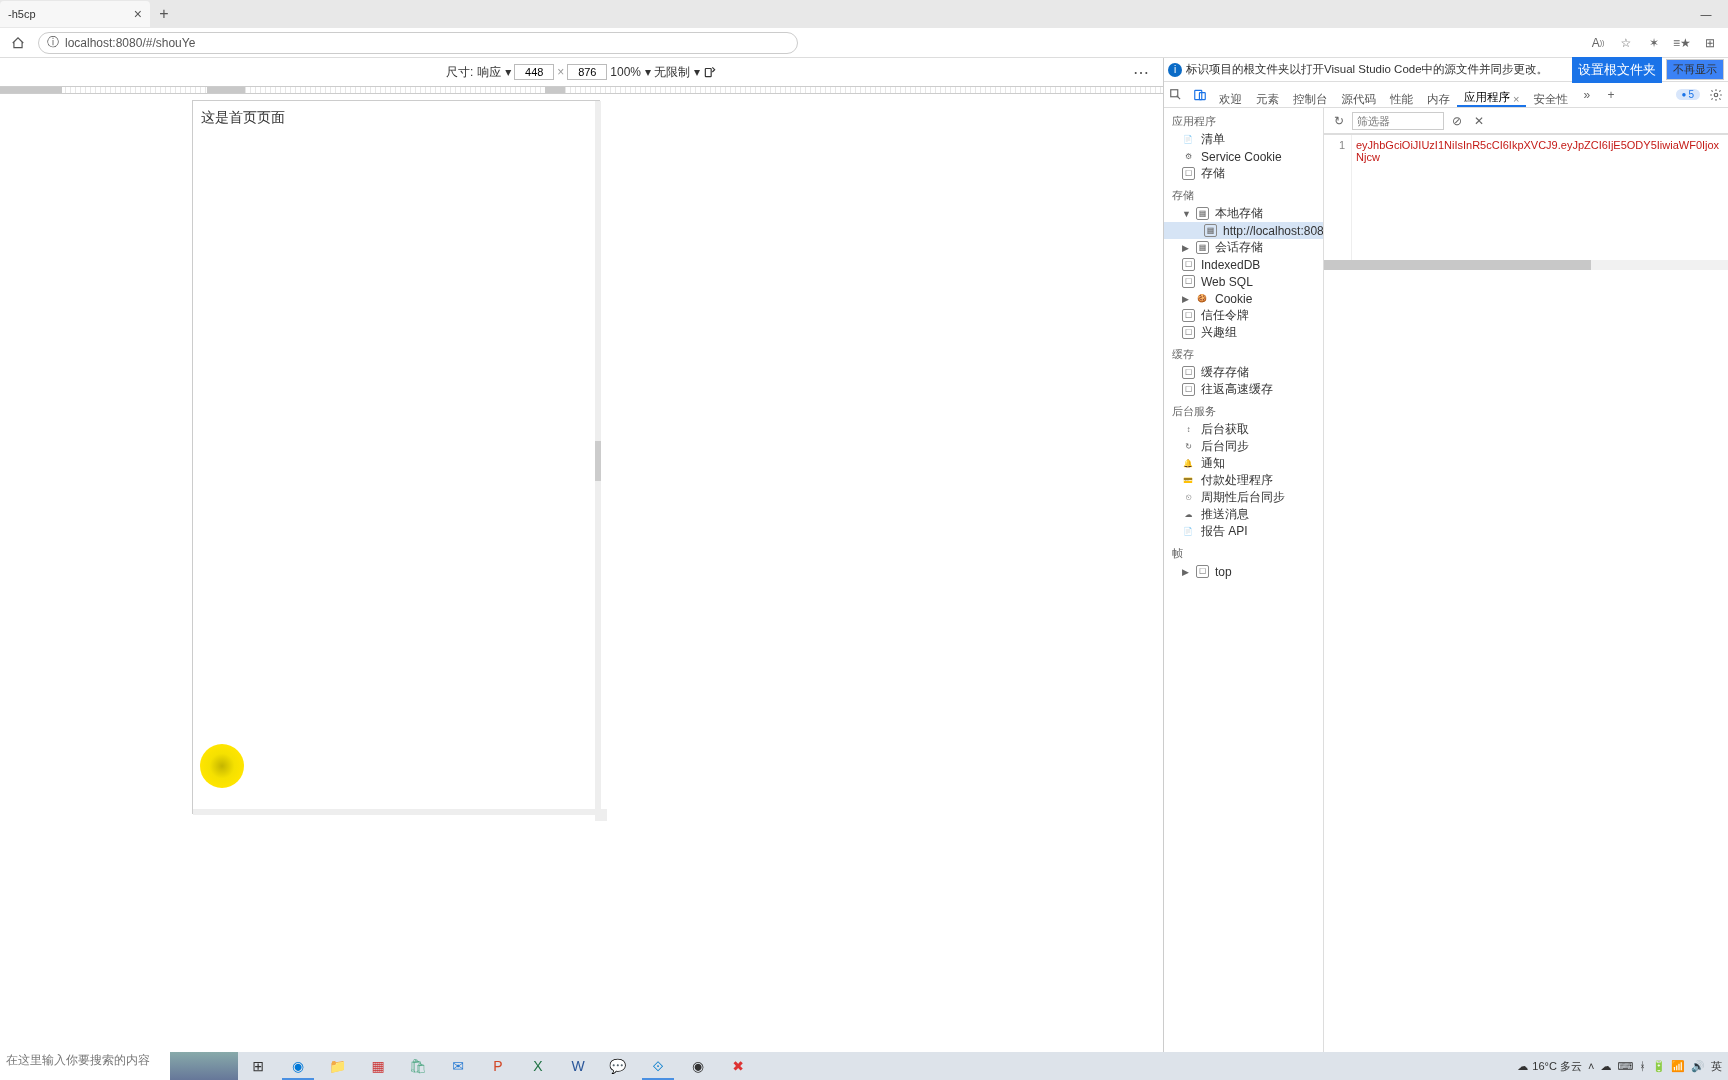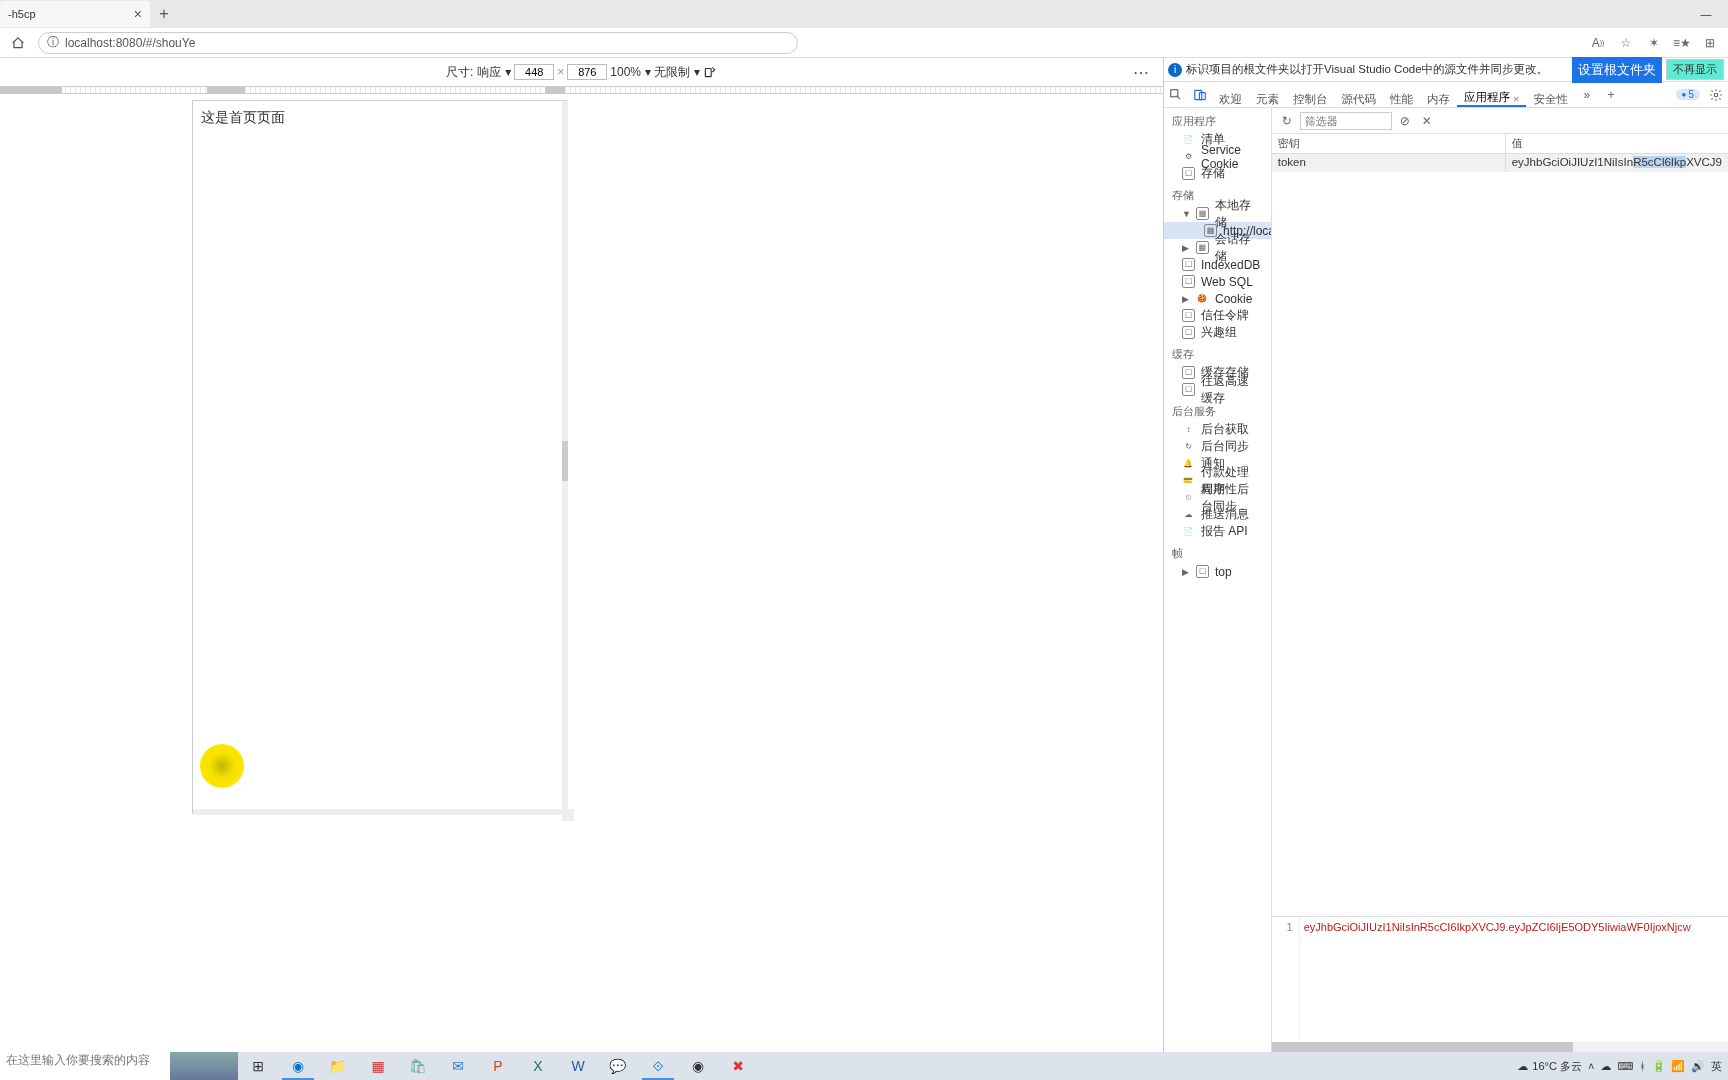--- a/index.html
+++ b/index.html
@@ -26,35 +26,35 @@
 
 .leftpane { flex: 1; background: #fff; display: flex; flex-direction: column; }
 .device-toolbar { height: 28px; display: flex; align-items: center; justify-content: center; gap: 3px; font-size: 12px; color: #333; position: relative; }
 .dt-item { display: flex; align-items: center; gap: 4px; }
 .dt-input { width: 40px; height: 16px; border: 1px solid #bbb; text-align: center; font-size: 11px; }
 .dt-x { color: #999; }
 .dt-more { position: absolute; right: 14px; font-size: 16px; color: #555; }
 .ruler { height: 8px; border-top: 1px solid #ccc; border-bottom: 1px solid #ccc; background: repeating-linear-gradient(90deg,#e6e6e6 0,#e6e6e6 1px,transparent 1px,transparent 5px); display:flex; }
 .ruler .dark { background:#c8c8c8; height:100%; }
 .device-area { flex: 1; position: relative; overflow: hidden; }
-.device-frame { position: absolute; left: 192px; top: 6px; width: 375px; height: 714px; border: 1px solid #ccc; background: #fff; box-shadow: 1px 1px 0 #ddd; }
+.device-frame { position: absolute; left: 192px; top: 6px; width: 408px; height: 714px; border: 1px solid #ccc; background: #fff; box-shadow: 1px 1px 0 #ddd; }
 .device-content { padding: 8px; font-size: 14px; }
 .resize-hv { position:absolute; right:-2px; top:0; width:6px; height:100%; background:#eee; }
 .resize-hb { position:absolute; left:0; bottom:-2px; height:6px; width:100%; background:#eee; }
 .resize-br { position:absolute; right:-8px; bottom:-8px; width:12px; height:12px; background:#eee; }
 .resize-mid { position:absolute; right:-2px; top:340px; width:6px; height:40px; background:#ccc; }
 .highlight-dot { position: absolute; left: 200px; top: 650px; width: 44px; height: 44px; border-radius: 50%; background: radial-gradient(circle,#c4b500 0%, #f5e100 40%, #ffe500 70%); }
 
 
 .devtools { width: 565px; border-left: 1px solid #ccc; display: flex; flex-direction: column; font-size: 12px; }
 .dt-notice { height: 24px; display: flex; align-items: center; padding: 0 4px; gap: 4px; border-bottom: 1px solid #ddd; }
 .dt-notice-info { width: 14px; height: 14px; border-radius: 50%; background: #0a6bc7; color: #fff; font-size: 10px; display: flex; align-items: center; justify-content: center; flex-shrink:0; }
 .dt-notice-text { flex: 1; font-size: 11.5px; color: #333; white-space: nowrap; overflow: hidden; }
 .dt-notice-btn1 { background: #1a73e8; color: #fff; font-size: 13px; padding: 4px 6px; border: none; }
-.dt-notice-btn2 { background: #5eead4; color: #333; font-size: 11px; padding: 2px 6px; border: 1px solid #ccc; }
+.dt-notice-btn2 { background: #3b82f6; color: #333; font-size: 11px; padding: 2px 6px; border: 1px solid #ccc; }
 .dt-tabs { height: 26px; display: flex; align-items: center; border-bottom: 1px solid #ddd; position: relative; }
 .dt-tool-icon { width: 24px; height: 24px; display: flex; align-items: center; justify-content: center; color: #666; }
 .dt-tab { padding: 0 7px; height: 100%; display: flex; align-items: flex-end; font-size: 11.5px; color: #555; gap: 3px; }
 .dt-tab.active { border-bottom: 2px solid #1a73e8; color: #000; }
 .dt-tab-close { font-size: 11px; color: #888; }
 .dt-tab-count { margin-left: auto; background: #d8e6fb; color: #1a73e8; border-radius: 8px; padding: 0 6px; font-size: 10px; margin-right: 4px; display:flex; align-items:center; gap:2px; }
 .dt-tab-count::before { content:"●"; color:#1a73e8; font-size:8px; }
 .dt-body { flex: 1; display: flex; overflow: hidden; }
 
 
@@ -337,32 +337,20 @@
           </div>
       </div>
 
       <div class="storage">
         <div class="storage-toolbar">
           <div class="st-icon">↻</div>
           <input class="st-filter" placeholder="筛选器" style="">
           <div class="st-icon">⊘</div>
           <div class="st-icon">✕</div>
         </div>
-        <div class="storage-table">
-          <div class="st-head">
-            <div class="st-col1">密钥</div>
-            <div class="st-col2">值</div>
-          </div>
-          <div class="st-body">
-            <div class="st-row sel">
-              <div class="st-col1">token</div>
-              <div class="st-col2"><span>eyJhbGciOiJIUzI1NiIsIn</span><span class="hl">R5cCl6Ikp</span><span>XVCJ9</span></div>
-            </div>
-          </div>
-        </div>
         <div class="storage-detail">
           <div class="sd-ln">1</div>
           <div class="sd-txt">eyJhbGciOiJIUzI1NiIsInR5cCI6IkpXVCJ9.eyJpZCI6IjE5ODY5IiwiaWF0IjoxNjcw</div>
         </div>
         <div class="sd-scroll">
             <div class="sd-thumb"></div>
           </div>
       </div>
     </div>
   </div>

